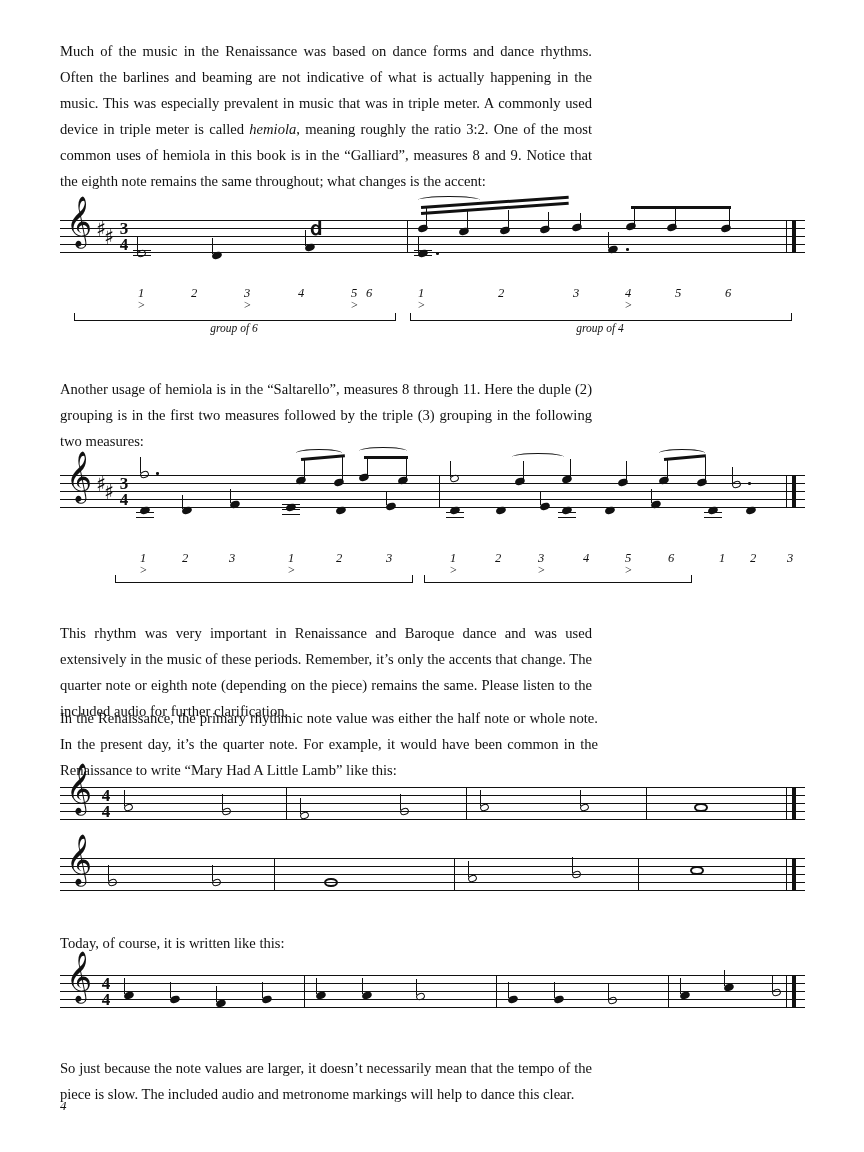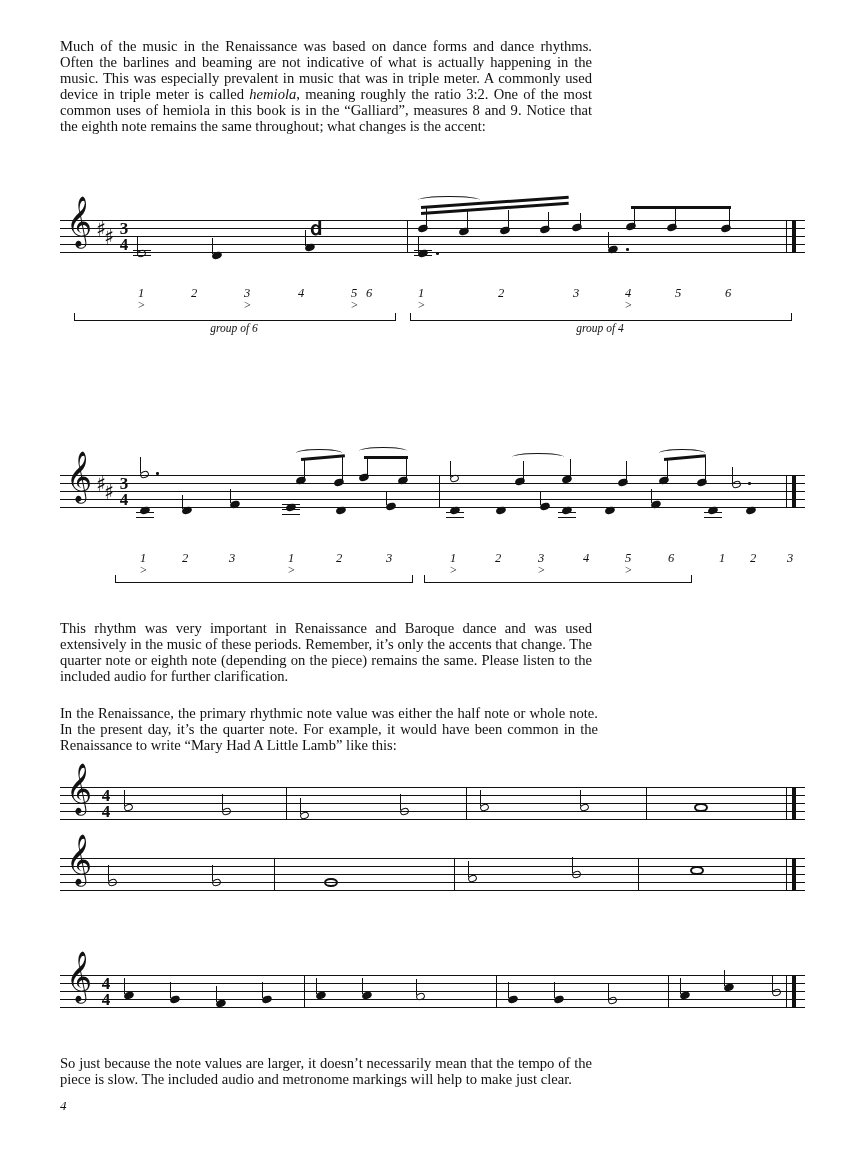--- a/index.html
+++ b/index.html
@@ -30,21 +30,21 @@
   }
   h1.section-title {
     font-family: "Liberation Serif", serif;
     font-size: 19px;
     font-weight: bold;
     margin: 0 0 7px 0;
     letter-spacing: 0.2px;
   }
   p.body-text {
     font-size: 14.6px;
-    line-height: 16px;
+    line-height: 26px;
     margin: 0;
     text-align: justify;
     width: 532px;
     hyphens: none;
   }
 
   
   .system {
     position: relative;
     width: 745px;
@@ -302,20 +302,21 @@
     <div class="accent" style="left:358px; top:98px;">&gt;</div>
     <div class="accent" style="left:565px; top:98px;">&gt;</div>
 
     <div class="bracket" style="left:14px; top:113px; width:320px;"></div>
     <div class="bracket-label" style="left:104px; top:122px; width:140px;">group of 6</div>
 
     <div class="bracket" style="left:350px; top:113px; width:380px;"></div>
     <div class="bracket-label" style="left:470px; top:122px; width:140px;">group of 4</div>
   </div>
 
+  <p class="body-text" style="position:absolute; left:60px; top:376px; width:532px;">Another usage of hemiola is in the “Saltarello”, measures 8 through 11. Here the duple (2) grouping is in the first two measures followed by the triple (3) grouping in the following two measures:</p>
 
   <div class="system" style="position:absolute; left:60px; top:455px; height:150px;">
 
     <div class="staff" style="top:20px;">
       <div class="line l0"></div>
       <div class="line l1"></div>
       <div class="line l2"></div>
       <div class="line l3"></div>
       <div class="line l4"></div>
     </div>
@@ -514,20 +515,21 @@
     <div class="stem" style="left:512px; top:-1px; height:16px;"></div>
 
     <div class="barline" style="left:578px; top:0;"></div>
 
     <div class="nh whole" style="left:630px; top:8px;"></div>
 
     <div class="endbar-thin" style="left:726px; top:0;"></div>
     <div class="endbar-thick" style="left:732px; top:0;"></div>
   </div>
 
+  <p class="body-text" style="position:absolute; left:60px; top:930px; width:532px;">Today, of course, it is written like this:</p>
 
   <div class="system" style="position:absolute; left:60px; top:975px; height:50px;">
     <div class="staff" style="top:0px;">
       <div class="line l0"></div>
       <div class="line l1"></div>
       <div class="line l2"></div>
       <div class="line l3"></div>
       <div class="line l4"></div>
     </div>
     <div class="clef" style="left:6px; top:-21px;">𝄞</div>
@@ -567,16 +569,16 @@
     <div class="stem" style="left:620px; top:3px; height:16px;"></div>
     <div class="nh" style="left:664px; top:9px;"></div>
     <div class="stem" style="left:664px; top:-5px; height:16px;"></div>
     <div class="nh hollow" style="left:712px; top:14px;"></div>
     <div class="stem" style="left:712px; top:0px; height:16px;"></div>
 
     <div class="endbar-thin" style="left:726px; top:0;"></div>
     <div class="endbar-thick" style="left:732px; top:0;"></div>
   </div>
 
-  <p class="body-text" style="position:absolute; left:60px; top:1055px; width:532px;">So just because the note values are larger, it doesn’t necessarily mean that the tempo of the piece is slow. The included audio and metronome markings will help to make just clear.</p>
+  <p class="body-text" style="position:absolute; left:60px; top:1055px; width:532px;">So just because the note values are larger, it doesn’t necessarily mean that the tempo of the piece is slow. The included audio and metronome markings will help to dance this clear.</p>
 
   <div class="pagenum">4</div>
 </div>
 
 </body></html>

